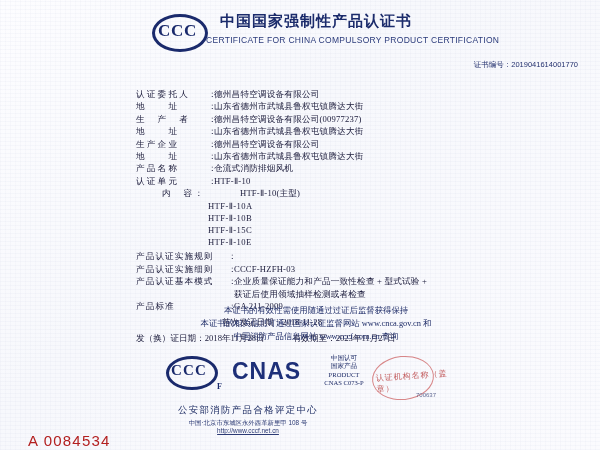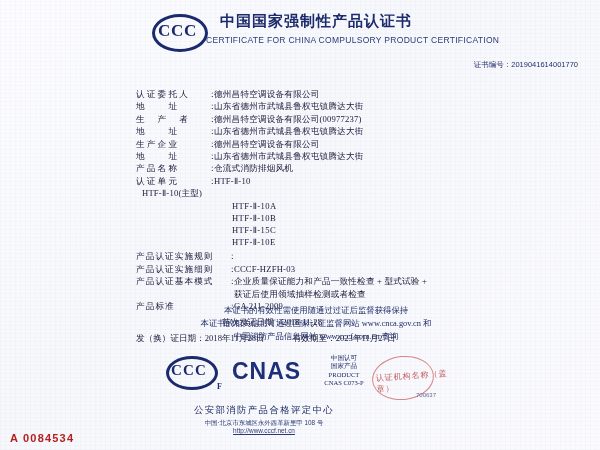--- a/index.html
+++ b/index.html
@@ -63,21 +63,21 @@
     position:absolute;left:136px;top:88px;width:430px;
     font-size:8.6px;line-height:12.4px;
   }
   .row{display:flex;white-space:nowrap;}
   .lbl{
     width:72px;flex:0 0 72px;
     letter-spacing:2.2px;
   }
   .colon{width:6px;flex:0 0 6px;}
   .val{flex:1 1 auto;letter-spacing:.2px;font-family:Liberation Serif, serif;}
-  .models{margin-left:96px;}
+  .models{margin-left:72px;}
   .models div{line-height:12.2px;letter-spacing:.4px;}
   .wide .lbl{width:92px;flex:0 0 92px;letter-spacing:1.1px;}
   .para{
     margin-top:1px;letter-spacing:.1px;line-height:12px;
   }
   .para .i2{display:block;text-indent:0;}
   .dates{margin-top:3px;}
   .date-c{margin-left:86px;}
   
   .notices{
@@ -128,33 +128,32 @@
     letter-spacing:1px;
     transform:rotate(-4deg);
   }
   .seal .num{
     position:absolute;left:44px;top:36px;
     font-size:6px;color:rgba(60,70,120,.8);
     font-family:"Liberation Sans",sans-serif;
   }
   
   .footer{
-    position:absolute;left:0;top:404px;width:496px;text-align:center;margin-left:16px;
+    position:absolute;left:0;top:404px;width:496px;text-align:center;
   }
   .org{font-size:9.4px;letter-spacing:1.4px;color:#16255e;}
   .addr{
     font-size:6.4px;color:#2c3a74;margin-top:2px;line-height:8px;
     font-family:"Liberation Sans",sans-serif;
   }
   .addr .u{text-decoration:underline;}
   .serial{
-    position:absolute;left:10px;top:432px;
-    font-size:11px;color:#b32020;letter-spacing:1.2px;
-    font-family:"Liberation Sans",sans-serif;
-    font-weight:bold;
+    position:absolute;left:28px;top:432px;
+    font-size:15px;color:#b32020;letter-spacing:1.2px;
+    font-family:"Liberation Sans",sans-serif;
   }
 </style>
 </head>
 <body>
 
 <div id="cert">
 
   <div class="header">
     <div class="ccc-logo">
       <div class="ring"></div>
@@ -214,20 +213,21 @@
       <span class="val">仓流式消防排烟风机</span>
     </div>
 
     <div class="row">
       <span class="lbl">认证单元</span>
       <span class="colon">：</span>
       <span class="val">HTF-Ⅱ-10</span>
     </div>
 
     <div class="row">
+      <span class="lbl" style="padding-left:26px">内　容：</span>
       <span class="colon"></span>
       <span class="val">HTF-Ⅱ-10(主型)</span>
     </div>
 
     <div class="models">
       <div>HTF-Ⅱ-10A</div>
       <div>HTF-Ⅱ-10B</div>
       <div>HTF-Ⅱ-15C</div>
       <div>HTF-Ⅱ-10E</div>
     </div>

